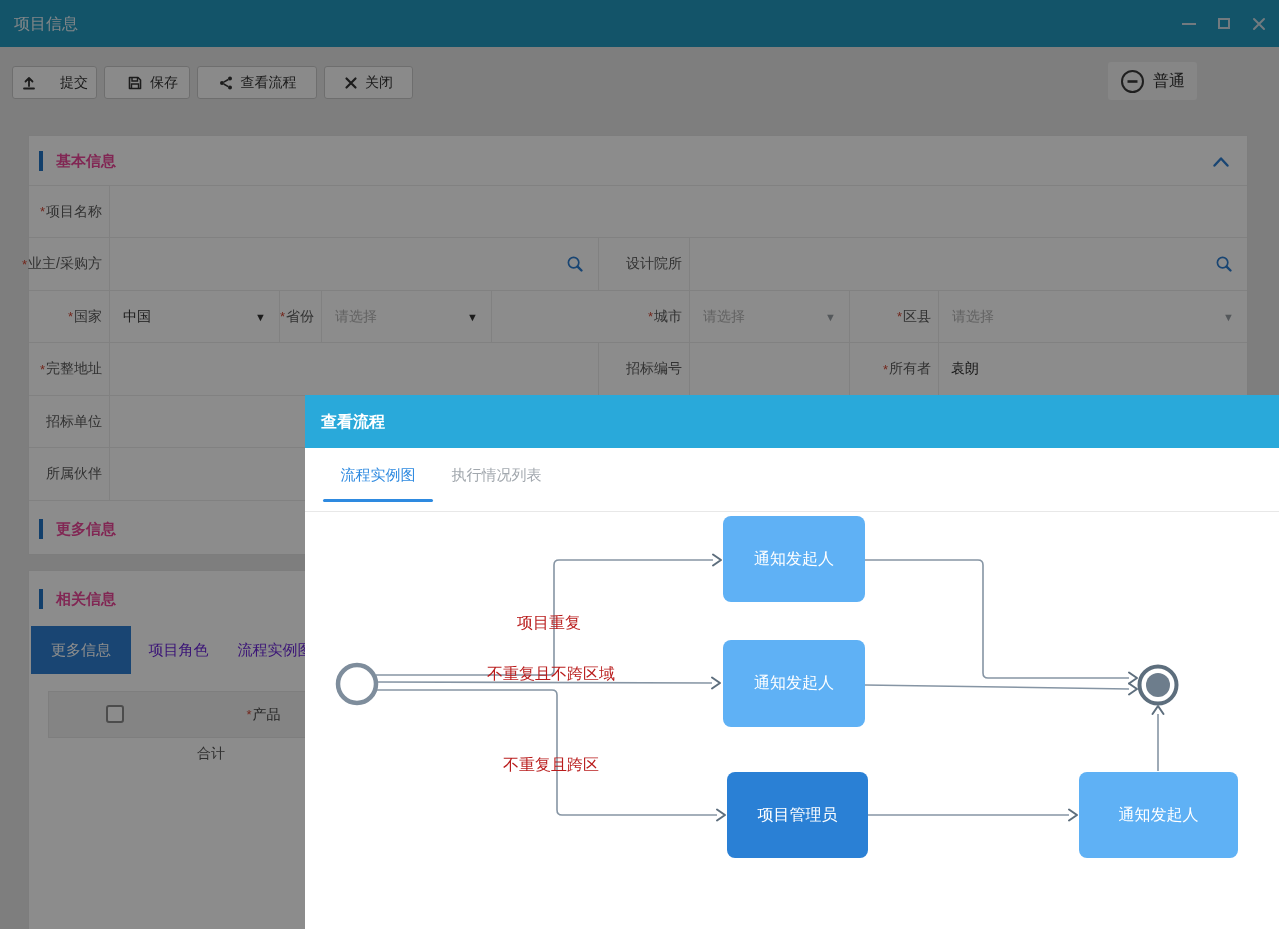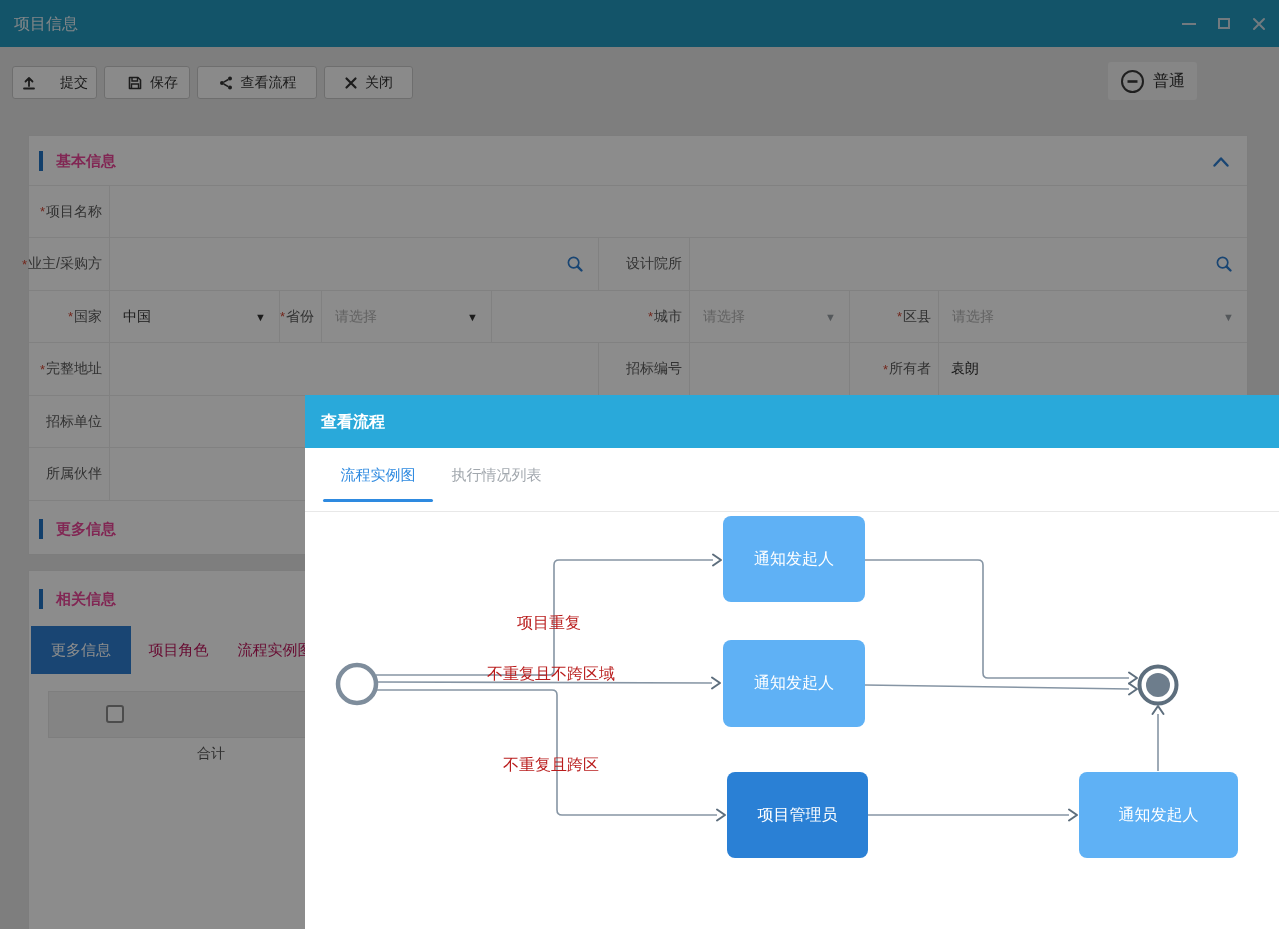--- a/index.html
+++ b/index.html
@@ -40,21 +40,21 @@
   .req { color:#d14836; margin-right:1px; font-size:13px; }
   .inp { padding:0 12px; font-size:14px; color:#333; cursor:text; }
   .sel { padding:0 13px; font-size:14px; color:#333; cursor:pointer; justify-content:space-between; }
   .ph { color:#b3b3b3; }
   .caret { font-size:11px; color:#333; }
   .caret.dis { color:#9aa0a6; }
   .search-ic { position:absolute; right:14px; top:50%; margin-top:-9px; cursor:pointer; }
 
   
   .rtab { position:absolute; top:55px; height:48px; display:flex; align-items:center; justify-content:center;
-          font-size:15px; color:#be185d; cursor:pointer; }
+          font-size:15px; color:#6d28d9; cursor:pointer; }
   .rtab.active { background:#2e7fd1; color:#fff; }
   .thead { position:absolute; left:19px; top:120px; width:1180px; height:47px; background:#f1f1f1; border:1px solid #e6e6e6; }
   .checkbox { position:absolute; left:77px; top:134px; width:18px; height:18px; border:2px solid #8a8a8a; border-radius:3px; background:#fff; cursor:pointer; }
   .th-product { position:absolute; left:137px; top:120px; width:195px; line-height:47px; text-align:center; font-size:14px; color:#444; }
   .sum-row { position:absolute; left:137px; top:167px; width:90px; line-height:30px; text-align:center; font-size:14px; color:#555; }
 
   
   .overlay { position:absolute; left:0; top:0; width:1279px; height:929px; background:rgba(0,0,0,0.45); z-index:50; }
 
   
@@ -264,20 +264,21 @@
       </div>
     <div class="rtab" style="left:102px;width:95px;">
         <span>项目角色</span>
       </div>
     <div class="rtab" style="left:197px;width:98px;">
         <span>流程实例图</span>
       </div>
 
     <div class="thead"></div>
     <div class="checkbox"></div>
+    <div class="th-product"><span class="req">*</span><span>产品</span></div>
     <div class="sum-row">合计</div>
   </div>
 
   <div class="overlay"></div>
 
   <div class="modal">
     <div class="modal-head">
       <span class="mtitle">查看流程</span>
     </div>
     <div class="mtabs">

